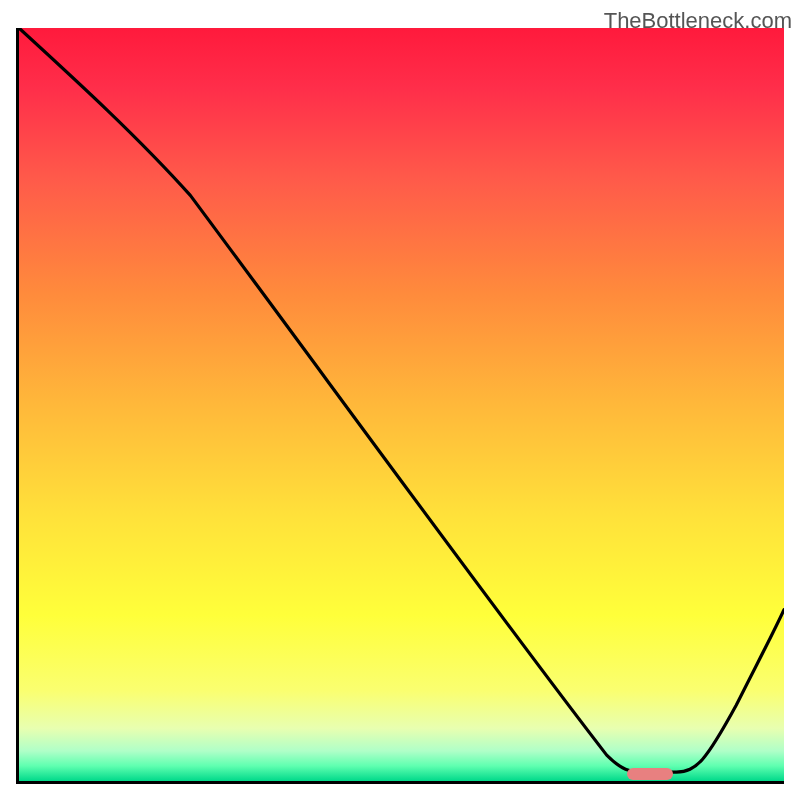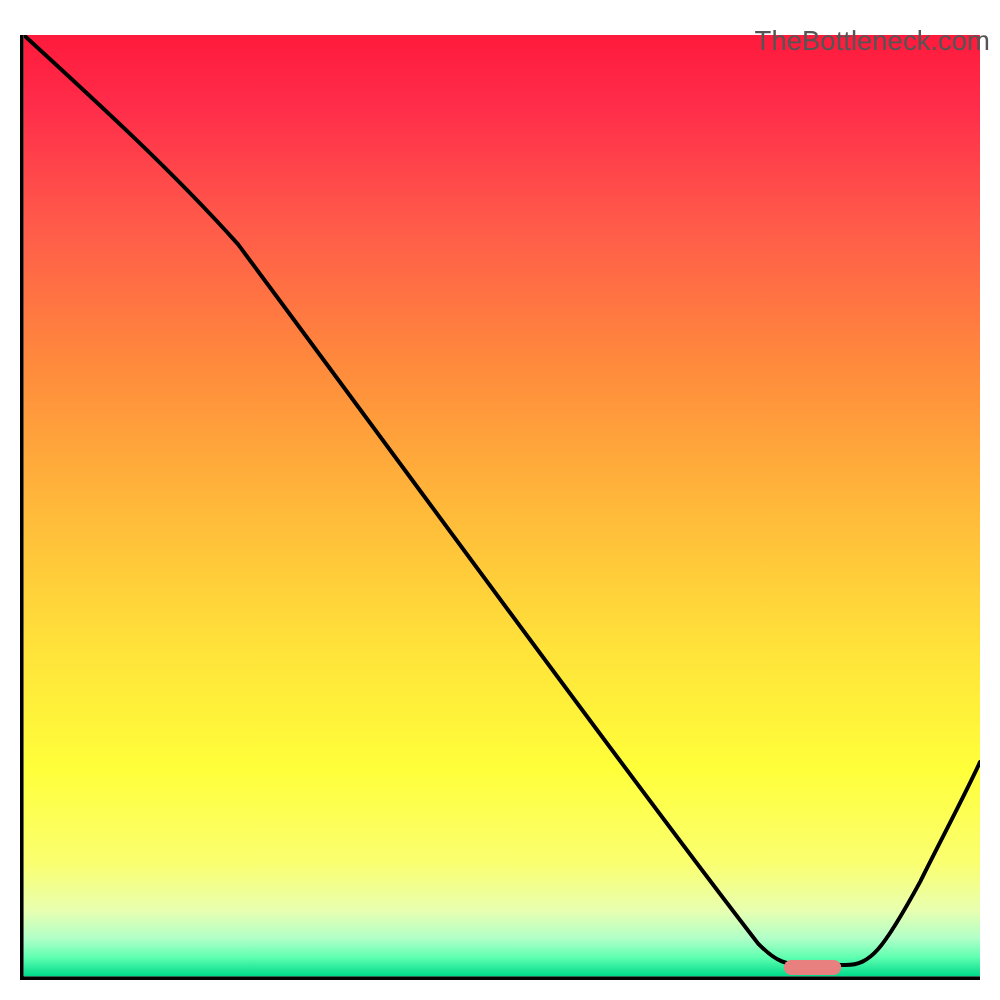--- a/index.html
+++ b/index.html
@@ -5,21 +5,21 @@
   * { margin: 0; padding: 0; box-sizing: border-box; }
   body {
     width: 800px;
     height: 800px;
     background: #ffffff;
     position: relative;
     font-family: Arial, sans-serif;
   }
   .watermark {
     position: absolute;
-    top: 20px;
+    top: 8px;
     right: 8px;
     color: #555555;
     font-size: 22px;
     font-weight: 500;
     z-index: 10;
   }
   .chart-area {
     position: absolute;
     left: 16px;
     top: 28px;

